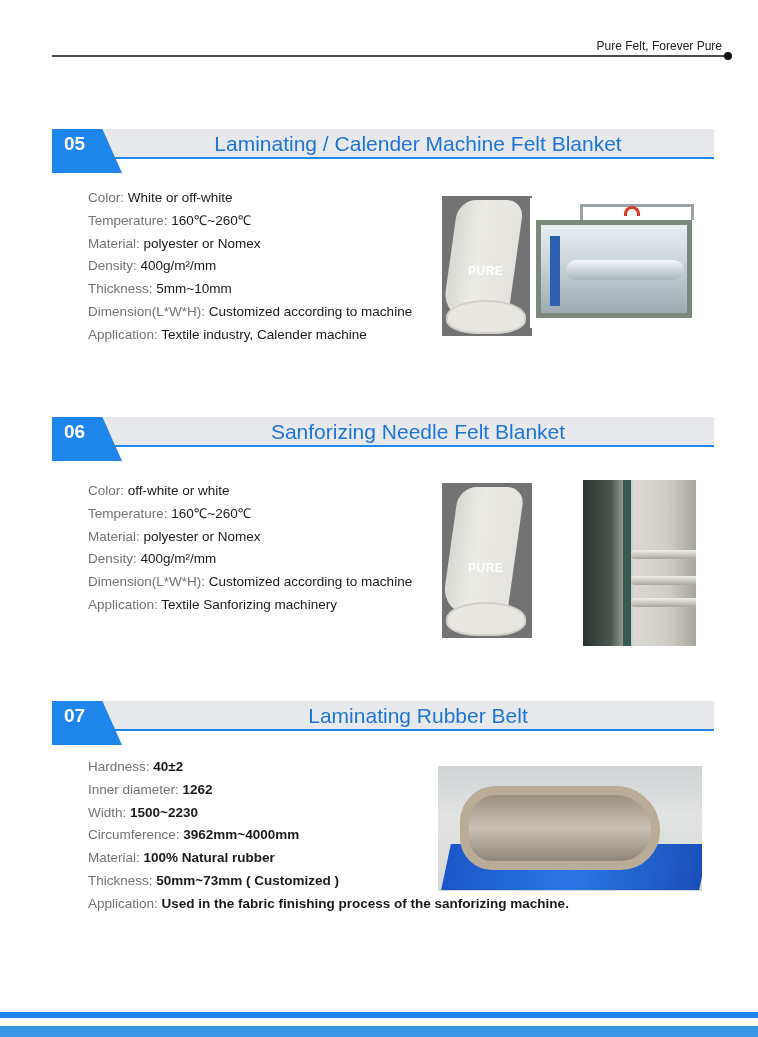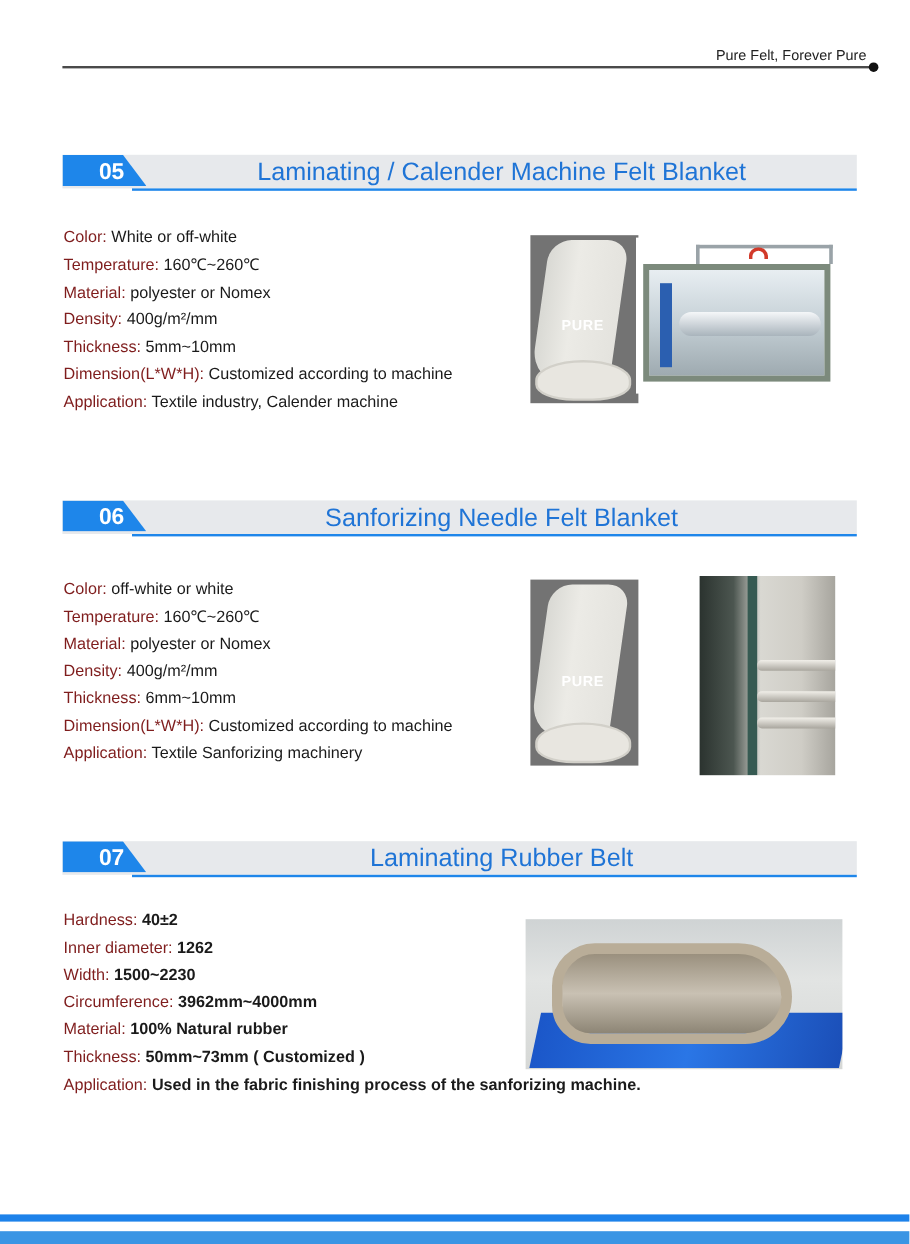--- a/index.html
+++ b/index.html
@@ -15,29 +15,29 @@
     border: 3px solid #ffffff; border-radius: 50% 50% 50% 0; border-top-color: transparent; transform: rotate(-20deg); }
   .logo-small { position: absolute; left: 33px; top: 4px; font-size: 6px; font-weight: bold; color: #333; letter-spacing: 0.2px; white-space: nowrap; }
   .logo-cn { position: absolute; left: 33px; top: 13px; font-size: 13px; font-weight: bold; color: #222; white-space: nowrap; font-family: "DejaVu Sans", sans-serif; }
   .tagline { position: absolute; right: 36px; top: 39px; font-size: 12px; color: #222; }
   .header-line { position: absolute; left: 52px; top: 55px; width: 676px; height: 2px; background: #4a4a4a; }
   .header-dot { position: absolute; left: 724px; top: 52px; width: 8px; height: 8px; border-radius: 50%; background: #111; }
 
   
   .sec-bar { position: absolute; left: 52px; width: 662px; height: 30px; }
   .sec-bar .bg { position: absolute; left: 0; top: 0; width: 100%; height: 28px; background: #e7e9ec; }
-  .sec-bar .num { position: absolute; left: 0; top: 0; width: 70px; height: 26px; background: #1e86ea;
-    clip-path: polygon(0 0, 72% 0, 100% 100%, 0 100%); color: #fff; font-size: 19px; font-weight: bold; padding: 4px 0 0 12px; text-align: center; }
+  .sec-bar .num { position: absolute; left: 0; top: 0; width: 70px; height: 44px; background: #1e86ea;
+    clip-path: polygon(0 0, 72% 0, 100% 100%, 0 100%); color: #fff; font-size: 19px; font-weight: bold; padding: 4px 0 0 12px; }
   .sec-bar .underline { position: absolute; left: 58px; top: 28px; right: 0; height: 2px; background: #1e86ea; }
   .sec-bar .title { position: absolute; left: 70px; right: 0; top: 3px; text-align: center; font-size: 21px; color: #1f74d6; }
 
   
   .specs { position: absolute; left: 53px; list-style: none; }
   .specs li { font-size: 13.5px; line-height: 22.8px; white-space: nowrap; }
-  .specs .k { color: #7f1d1d; }
+  .specs .k { color: #737373; margin-left: 35px; }
   .specs .v { color: #1a1a1a; }
   .specs.bold .v { font-weight: bold; }
 
   
   .img { position: absolute; overflow: hidden; }
   .felt { background: #737373; }
   .felt .roll { position: absolute; left: 8px; top: 4px; width: 66px; height: 120px; background: linear-gradient(90deg, #d9d9d4 0%, #ecebe6 40%, #e4e3de 100%);
     border-radius: 18px 18px 6px 30px; transform: skewX(-8deg); }
   .felt .fold { position: absolute; left: 4px; bottom: 2px; width: 80px; height: 34px; border-radius: 50% 50% 40% 40%; background: #e8e6e0; border: 2px solid #d2d0c9; }
   .felt .brand { position: absolute; left: 26px; top: 68px; color: #ffffff; font-size: 12px; font-weight: bold; letter-spacing: 0.5px; }
@@ -103,21 +103,20 @@
   <div class="bg"></div>
   <div class="num">06</div>
   <div class="underline"></div>
   <div class="title">Sanforizing Needle Felt Blanket</div>
 </div>
 <ul class="specs" style="top:480px;">
   <li><span class="k">Color:</span> <span class="v">off-white or white</span></li>
   <li><span class="k">Temperature:</span> <span class="v">160℃~260℃</span></li>
   <li><span class="k">Material:</span> <span class="v">polyester or Nomex</span></li>
   <li><span class="k">Density:</span> <span class="v">400g/m²/mm</span></li>
-  <li><span class="k">Thickness:</span> <span class="v">6mm~10mm</span></li>
   <li><span class="k">Dimension(L*W*H):</span> <span class="v">Customized according to machine</span></li>
   <li><span class="k">Application:</span> <span class="v">Textile Sanforizing machinery</span></li>
 </ul>
 <div class="img felt" style="left:442px; top:483px; width:90px; height:155px;">
   <div class="roll" style="height:128px;"></div>
   <div class="fold"></div>
   <div class="brand" style="top:78px;">PURE</div>
 </div>
 <div class="img machine2" style="left:583px; top:480px; width:113px; height:166px;">
   <div class="post"></div>

